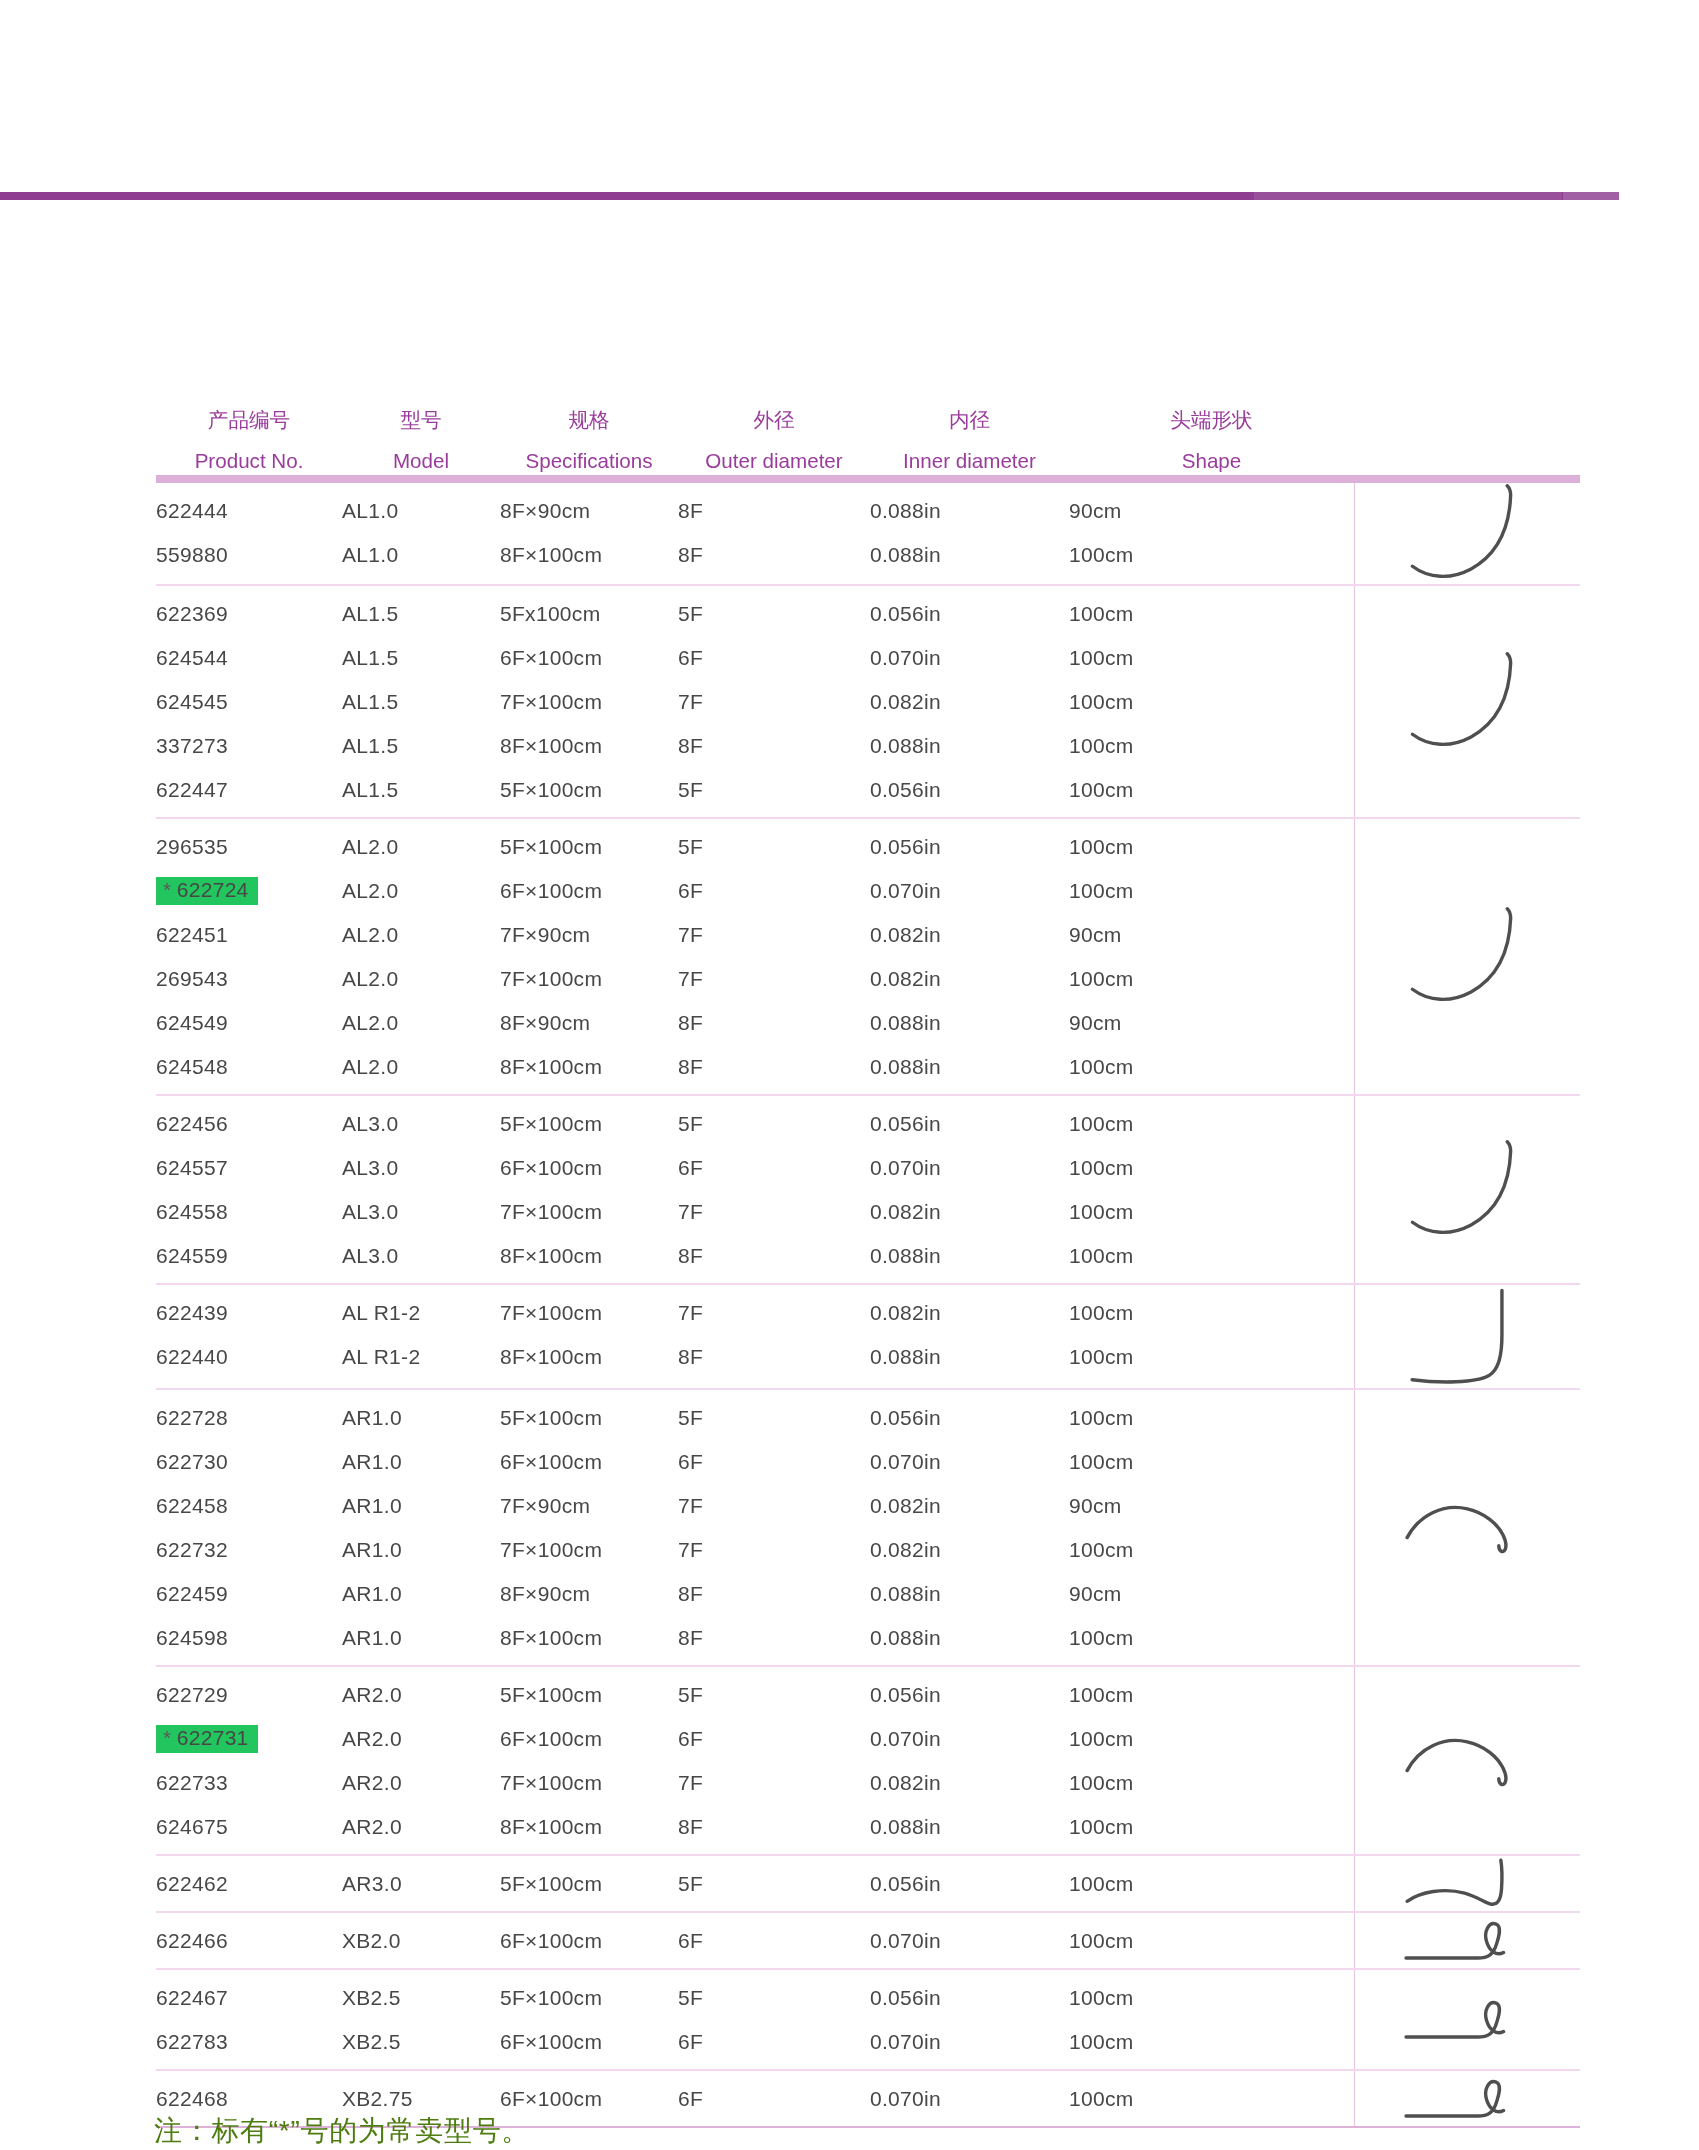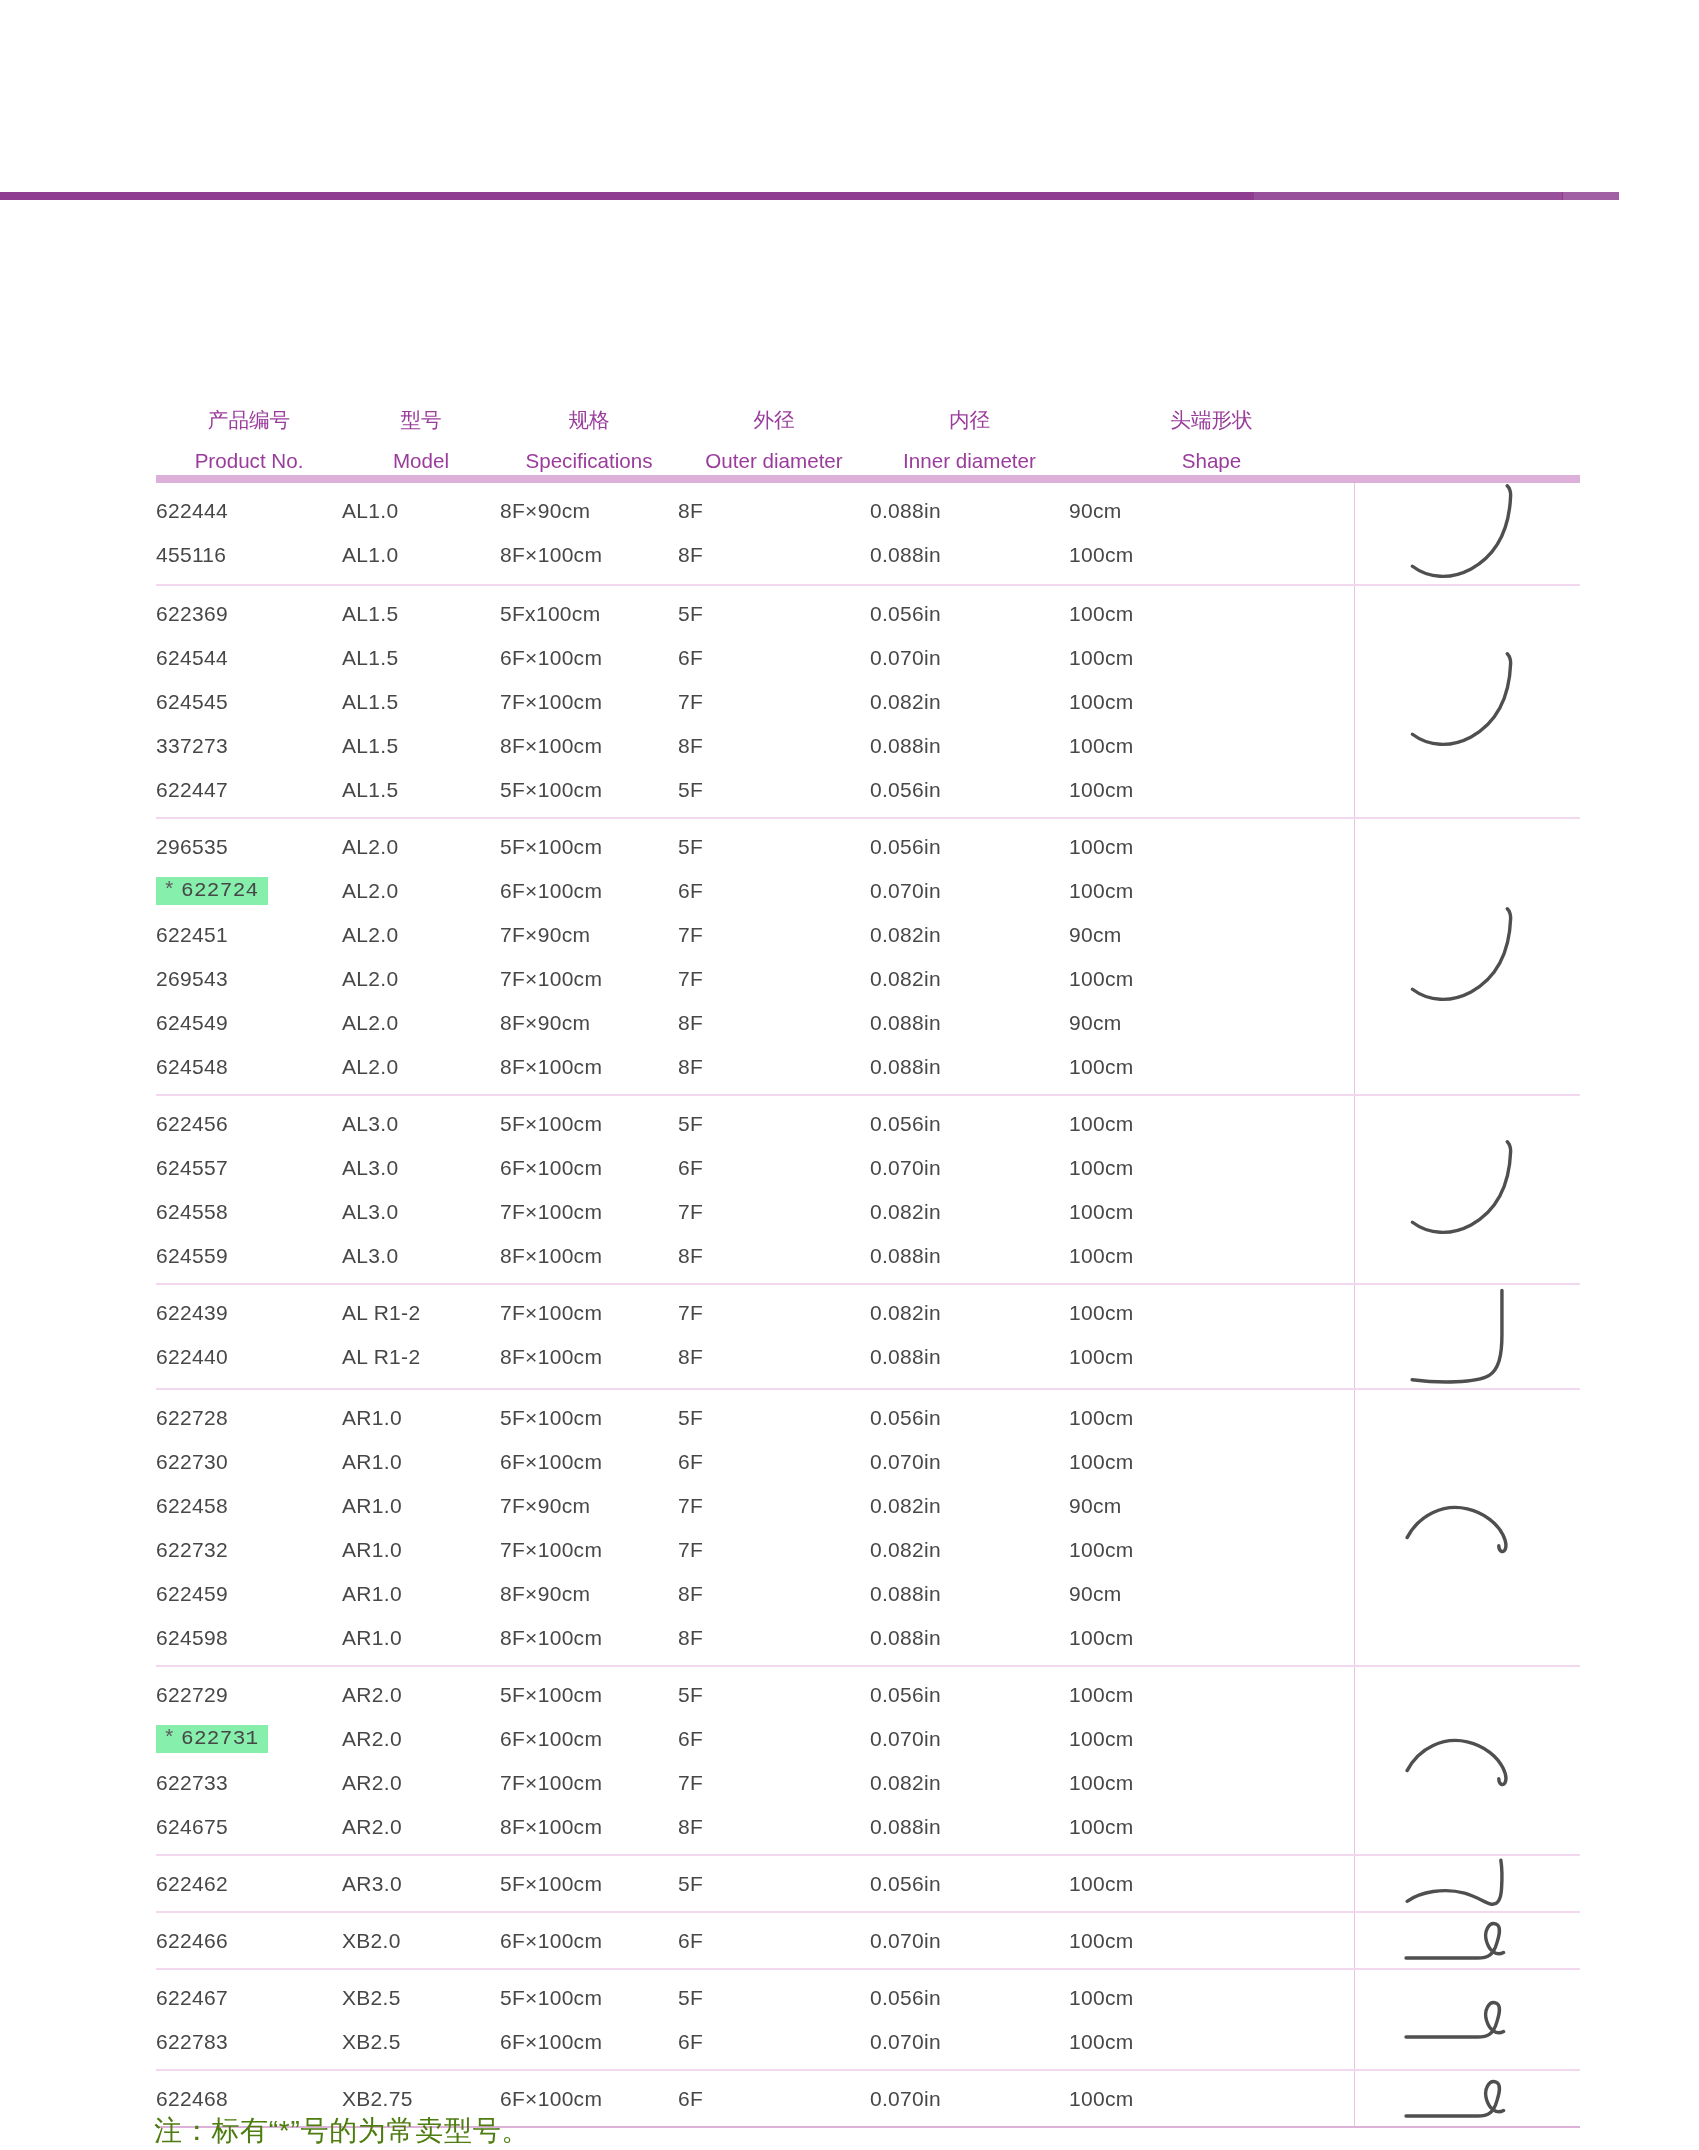--- a/index.html
+++ b/index.html
@@ -32,21 +32,21 @@
   .groups{border-bottom:2.7px solid #ddb2d8;}
 
   .rows{width:1198px;padding:5.5px 0;}
   .row{
     display:grid;
     grid-template-columns:186px 158px 178px 192px 199px 285px;
     height:44px;align-items:center;text-align:left;
     font-size:21px;color:#474747;letter-spacing:0.3px;
   }
   .star-box{
-    display:inline-block;background:#86efac;padding:1.4px 9.6px 2.7px 6.9px;font-family:Liberation Mono, monospace;
+    display:inline-block;background:#22c55e;padding:1.4px 9.6px 2.7px 6.9px;
   }
   .star-mark{color:#5a5a5a;font-size:20.6px;margin-right:5.5px;}
 
   .shape-cell{
     width:225px;border-left:1.4px solid #e7c5e2;
     display:flex;align-items:center;justify-content:center;
   }
   .shape-cell svg{display:block;}
   .shape-cell path{fill:none;stroke:#4f4f4f;stroke-width:5;stroke-linecap:round;}
 
@@ -98,21 +98,21 @@
         <div class="rows">
           <div class="row">
             <div>622444</div>
             <div>AL1.0</div>
             <div>8F×90cm</div>
             <div>8F</div>
             <div>0.088in</div>
             <div>90cm</div>
           </div>
           <div class="row">
-            <div>455116</div>
+            <div>559880</div>
             <div>AL1.0</div>
             <div>8F×100cm</div>
             <div>8F</div>
             <div>0.088in</div>
             <div>100cm</div>
           </div>
         </div>
         <div class="shape-cell">
           <svg width="120" height="101" viewBox="0 0 175 148">
             <path d="M6,122 C30,140 62,142 92,126 C128,106 148,72 150,18 C150,12 148,7 145,4"></path>

